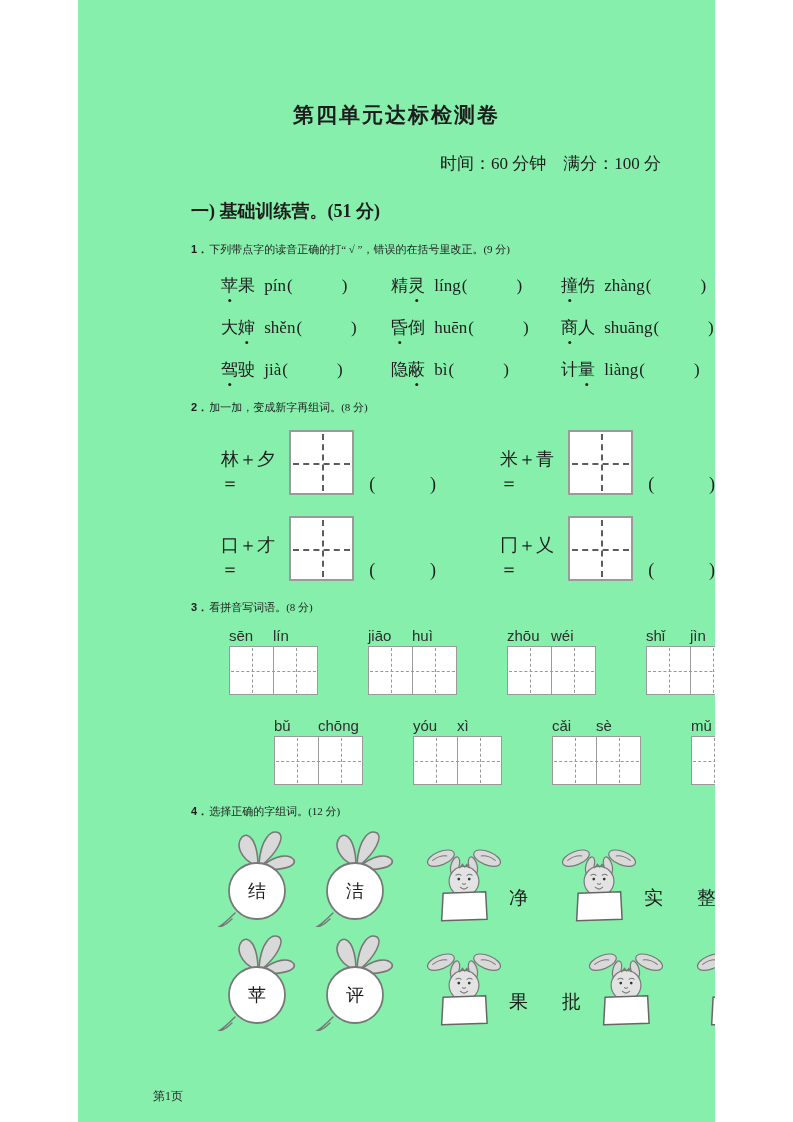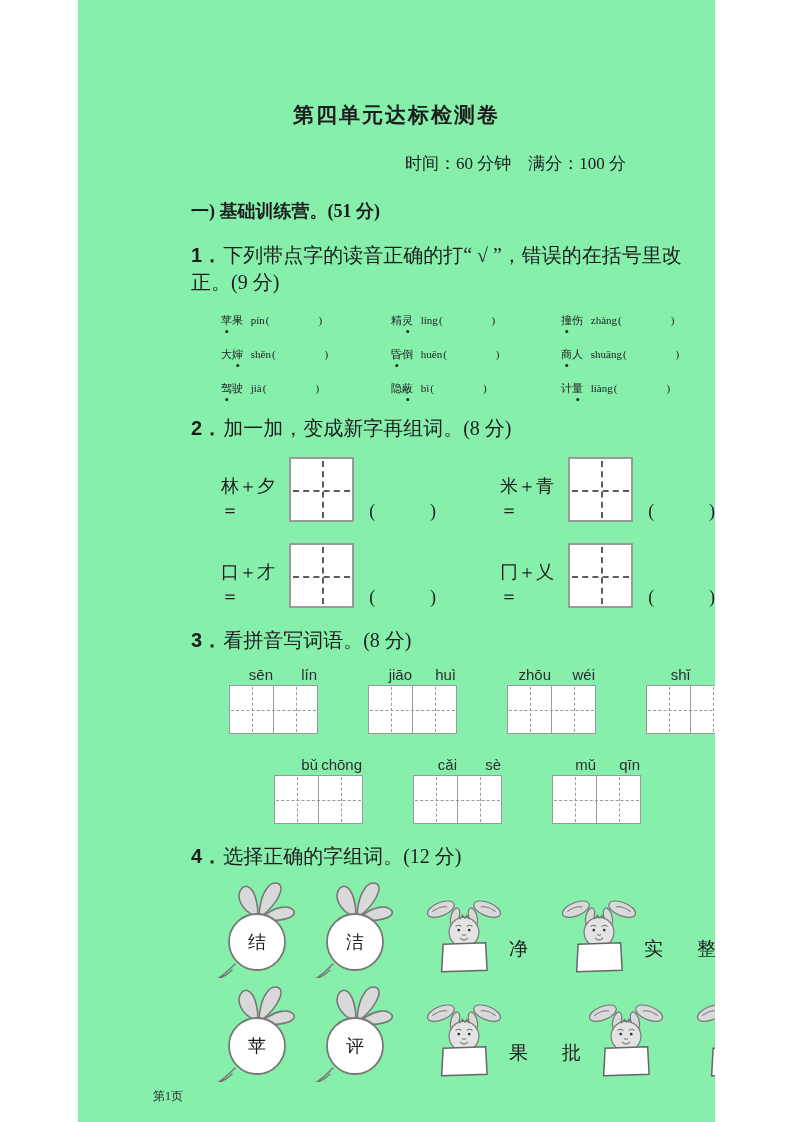--- a/index.html
+++ b/index.html
@@ -4,27 +4,27 @@
 <style>
   html,body { margin:0; padding:0; background:#ffffff; }
   .page {
     position:relative; width:637px; height:1122px; margin:0 auto;
     background:#86efac; overflow:hidden;
     font-family:"Liberation Serif","DejaVu Serif",serif;
     color:#1d1d1d;
   }
   
   .title { padding-top:101px; text-align:center; font-size:21px; font-weight:bold; letter-spacing:2px; }
-  .info  { margin-top:23px; padding-right:89px; text-align:right; font-size:17px; }
+  .info  { margin-top:23px; padding-right:54px; text-align:right; font-size:17px; }
   .sec   { margin:24px 0 0 113px; font-size:18px;font-weight:bold; }
   
-  .prompt { margin:19px 0 0 113px; font-size:20px; }
+  .prompt { margin:19px 0 0 113px; font-size:11px; }
   .prompt .num { font-family:"Liberation Sans","DejaVu Sans",sans-serif; font-weight:bold; margin-right:1px; }
   
-  .q1-items { margin:17px 0 0 143px; display:grid; grid-template-columns:170px 170px auto; row-gap:19px; font-size:11px; }
+  .q1-items { margin:17px 0 0 143px; display:grid; grid-template-columns:170px 170px auto; row-gap:19px; font-size:17px; }
   .q1-item  { white-space:nowrap; }
   .char { position:relative; display:inline-block; }
   .char.dc::after { content:""; position:absolute; left:50%; bottom:-5px; width:3.5px; height:3.5px;
                     border-radius:50%; background:#222; transform:translateX(-50%); }
   .q1-item .py { margin:0 1px 0 5px; }
   .gap1 { display:inline-block; width:49px; }
   
   .q2-rows { margin-left:143px; }
   .q2-row  { display:flex; align-items:center; margin-top:15px; font-size:18px; }
   .q2-row + .q2-row { margin-top:21px; }
@@ -33,21 +33,21 @@
   .tian { width:61px; height:61px; border:2px solid #9a9a9a; position:relative; background:#fff; flex:0 0 auto; }
   .tian::before { content:""; position:absolute; top:50%; left:2px; right:2px; border-top:2px dashed #5c5c5c; }
   .tian::after  { content:""; position:absolute; left:50%; top:2px; bottom:2px; border-left:2px dashed #5c5c5c; }
   .q2-item .op { margin-left:15px; }
   .gap2 { display:inline-block; width:58px; }
   
   .q3-rows { margin-left:151px; }
   .q3-row  { display:flex; gap:50px; margin-top:12px; }
   .q3-row + .q3-row { margin-top:22px;padding-left:45px; }
   .q3-pys { display:flex; margin-bottom:2px; font-family:"Liberation Sans","DejaVu Sans",sans-serif; font-size:15px; color:#2e2e2e; }
-  .q3-pys span { width:44px; text-align:right; }
+  .q3-pys span { width:44px; text-align:left; }
   .grid2 { display:flex; border:1.5px solid #9a9a9a; position:relative; width:-moz-fit-content; width:fit-content; background:#fff; }
   .gcell { width:43px; height:47px; position:relative; }
   .gcell + .gcell { border-left:1.5px solid #9a9a9a; }
   .gcell::after { content:""; position:absolute; left:50%; top:1px; bottom:1px; border-left:1px dashed #999; }
   .hline { position:absolute; left:1px; right:1px; top:50%; border-top:1px dashed #999; }
   
   .q4-rows { margin-left:137px; }
   .q4-row  { display:flex; align-items:flex-end; margin-top:8px; }
   .q4-row + .q4-row { margin-top:4px; }
   .radish { position:relative; width:84px; height:100px; flex:0 0 auto; }
@@ -177,20 +177,31 @@
             <div class="gcell"></div>
             <div class="hline"></div>
           </div>
         </div>
       </div>
       <div class="q3-row">
         <div class="q3-block">
           <div class="q3-pys">
             <span>bǔ</span>
             <span>chōng</span>
+          </div>
+          <div class="grid2">
+            <div class="gcell"></div>
+            <div class="gcell"></div>
+            <div class="hline"></div>
+          </div>
+        </div>
+        <div class="q3-block">
+          <div class="q3-pys">
+            <span>yóu</span>
+            <span>xì</span>
           </div>
           <div class="grid2">
             <div class="gcell"></div>
             <div class="gcell"></div>
             <div class="hline"></div>
           </div>
         </div>
         <div class="q3-block">
           <div class="q3-pys">
             <span>cǎi</span>

